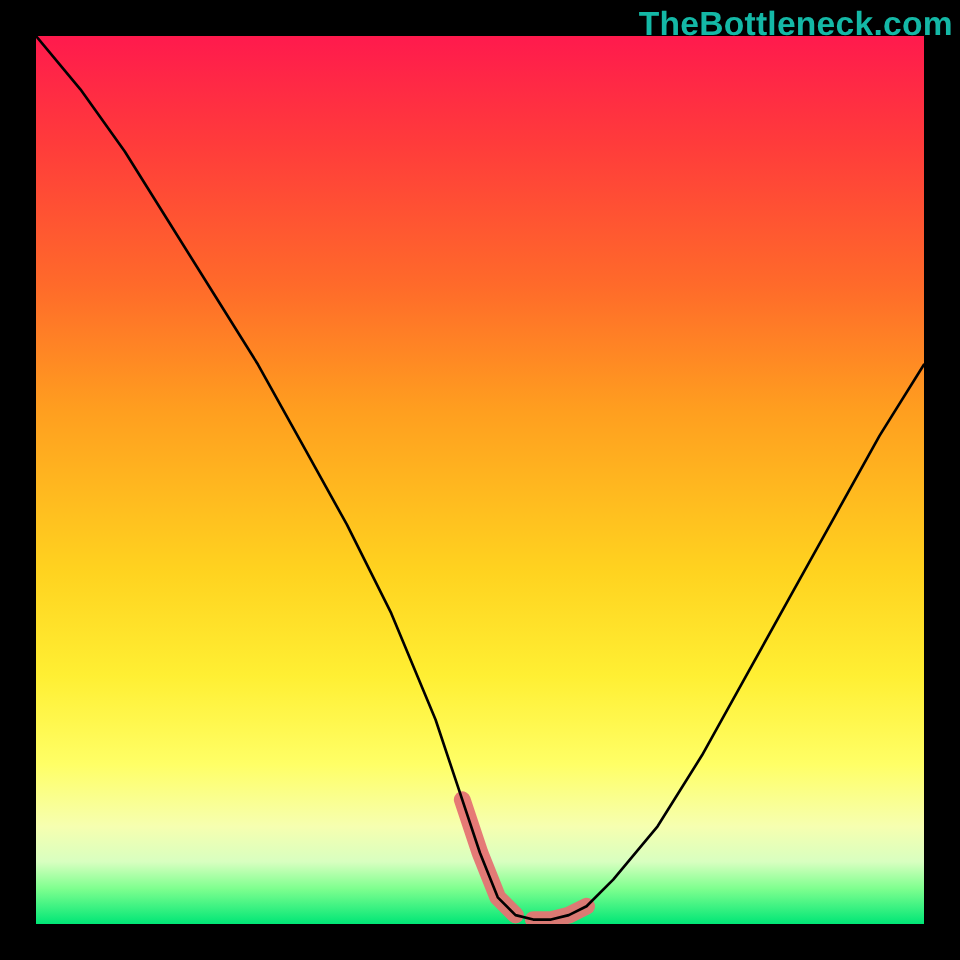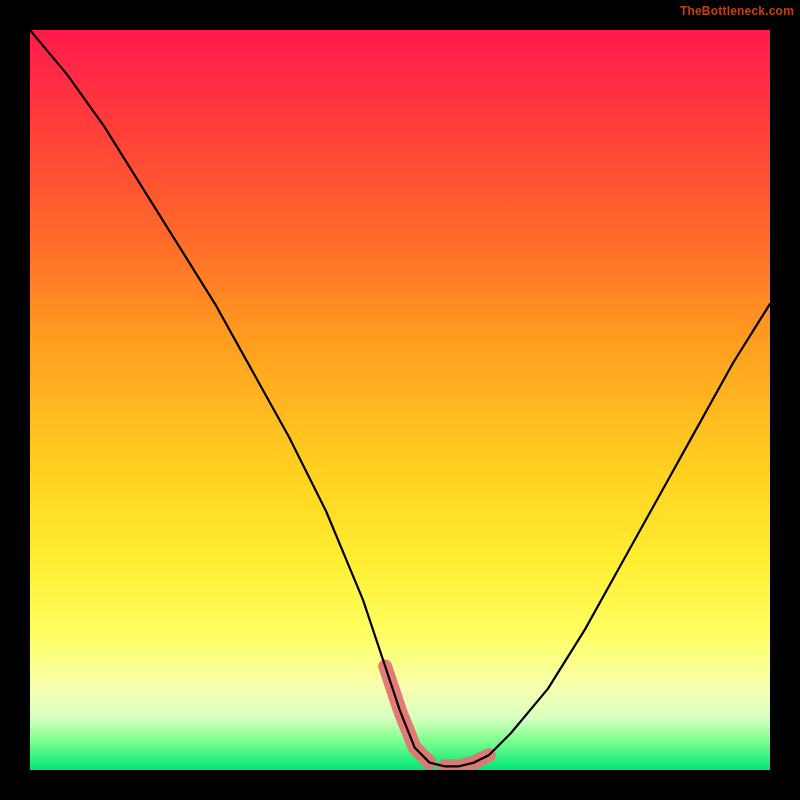--- a/index.html
+++ b/index.html
@@ -13,22 +13,22 @@
   }
   .chart-wrap {
     position: relative;
     width: 800px;
     height: 800px;
   }
   .watermark {
     position: absolute;
     top: 4px;
     right: 6px;
-    color: #c2410c;
-    font-size: 12px;
+    color: #14b8a6;
+    font-size: 28px;
     font-weight: bold;
     letter-spacing: 0.2px;
     z-index: 10;
     pointer-events: none;
   }
   .plot-area {
     position: absolute;
     left: 30px;
     top: 30px;
     width: 740px;

